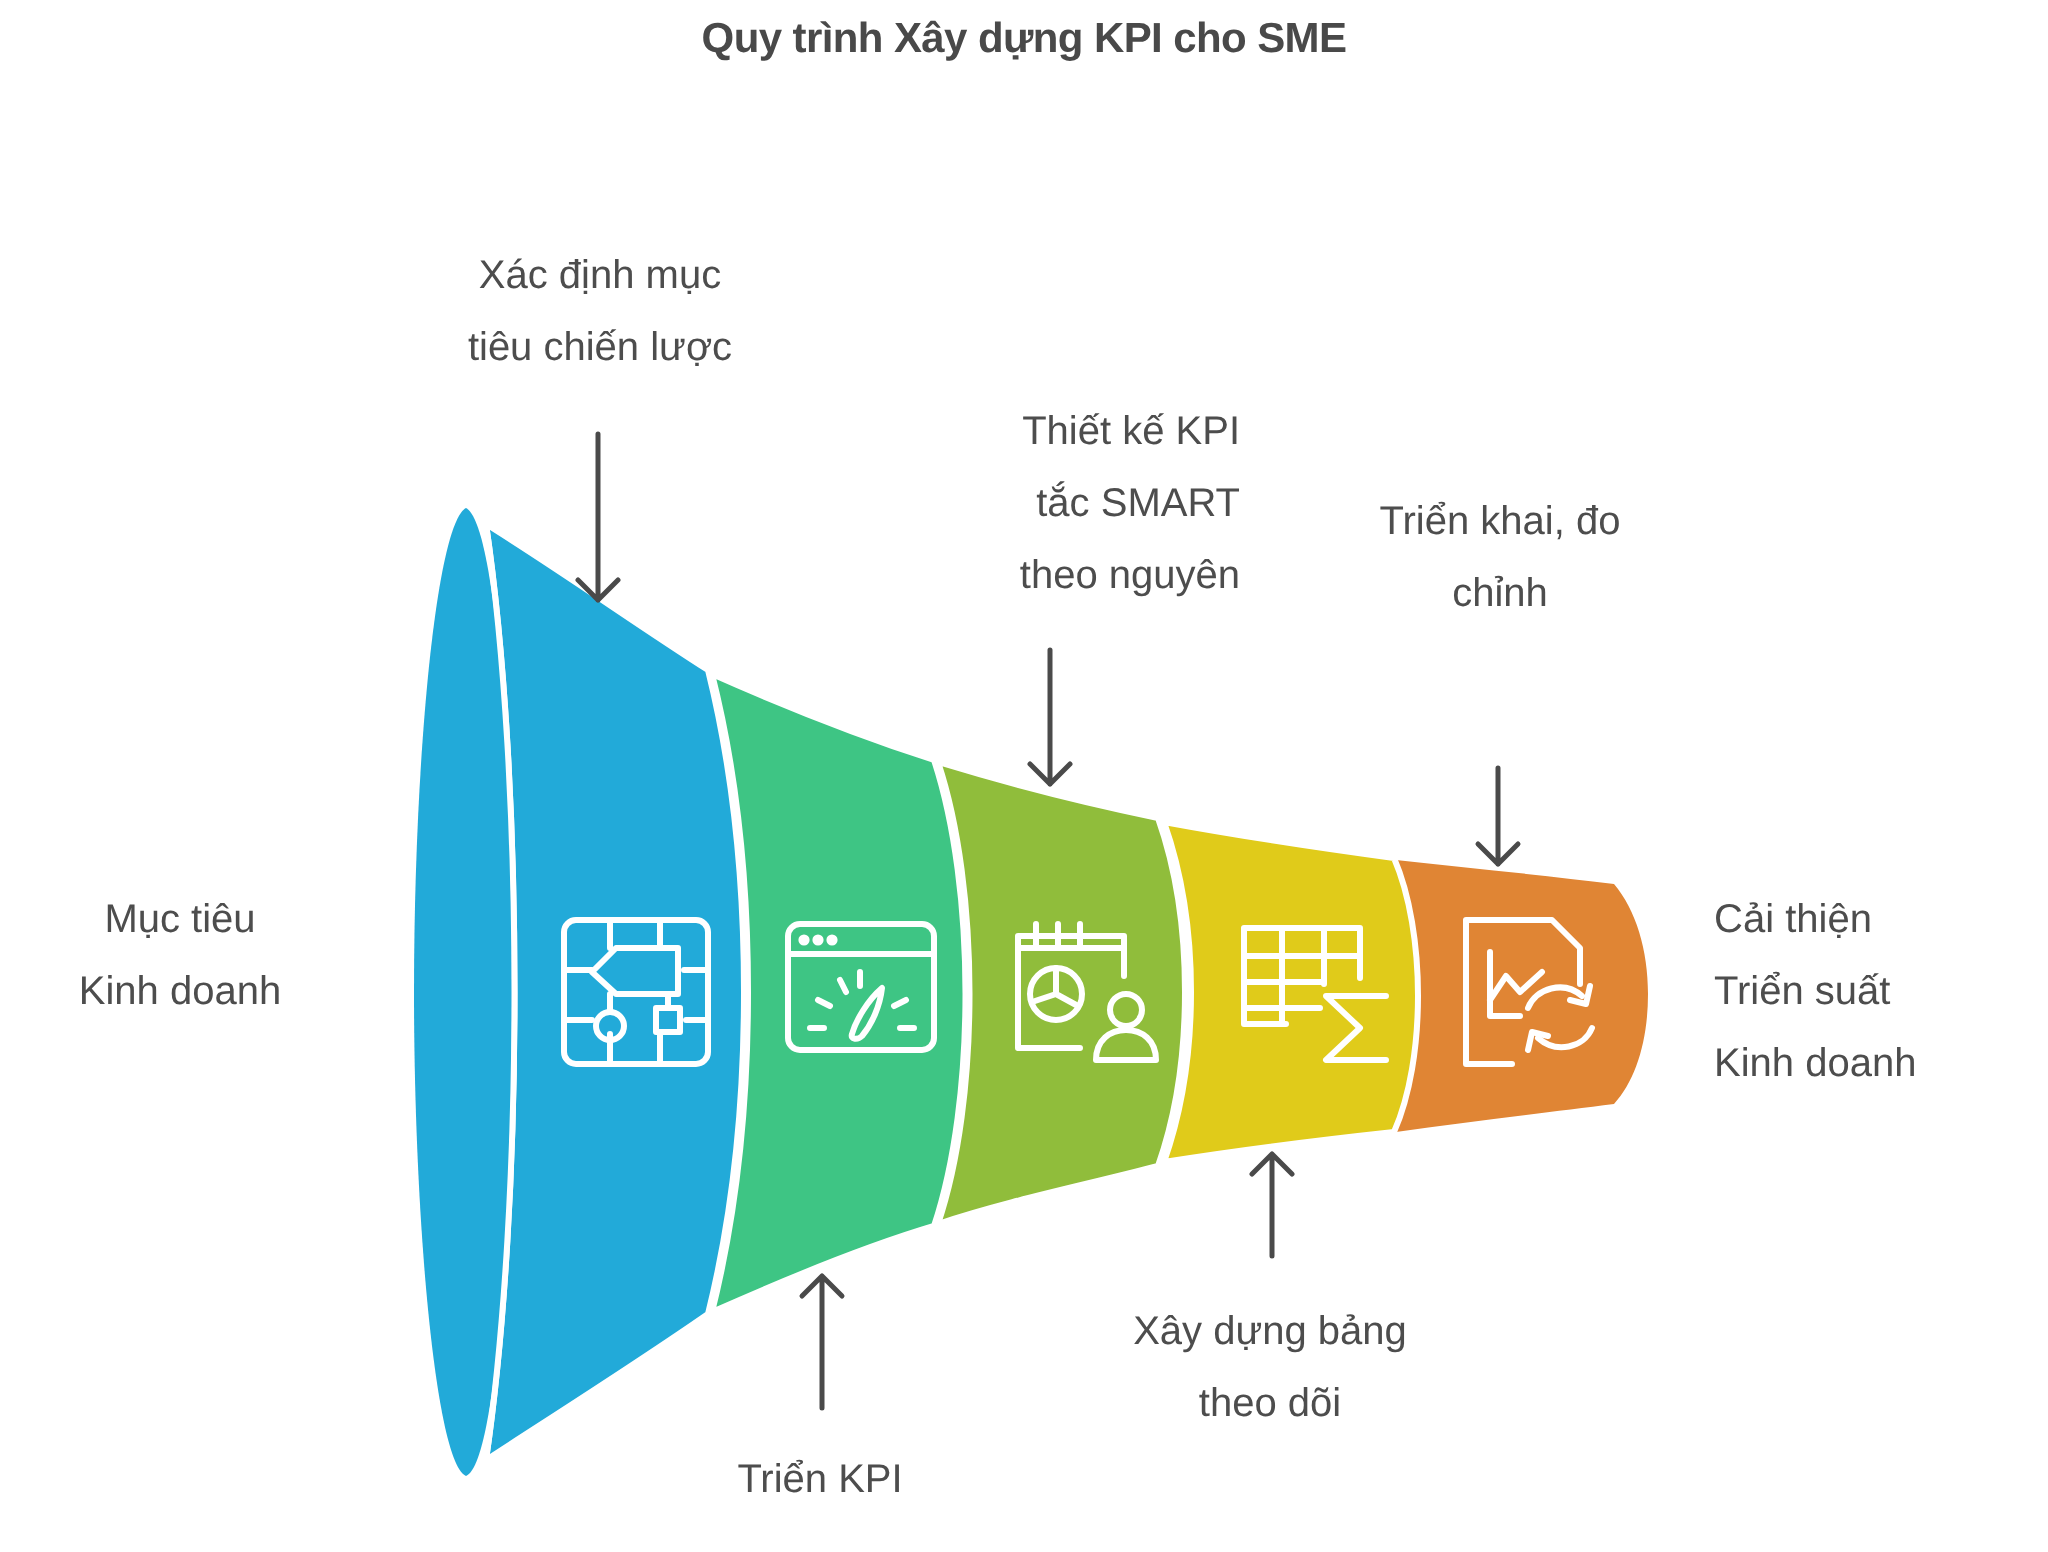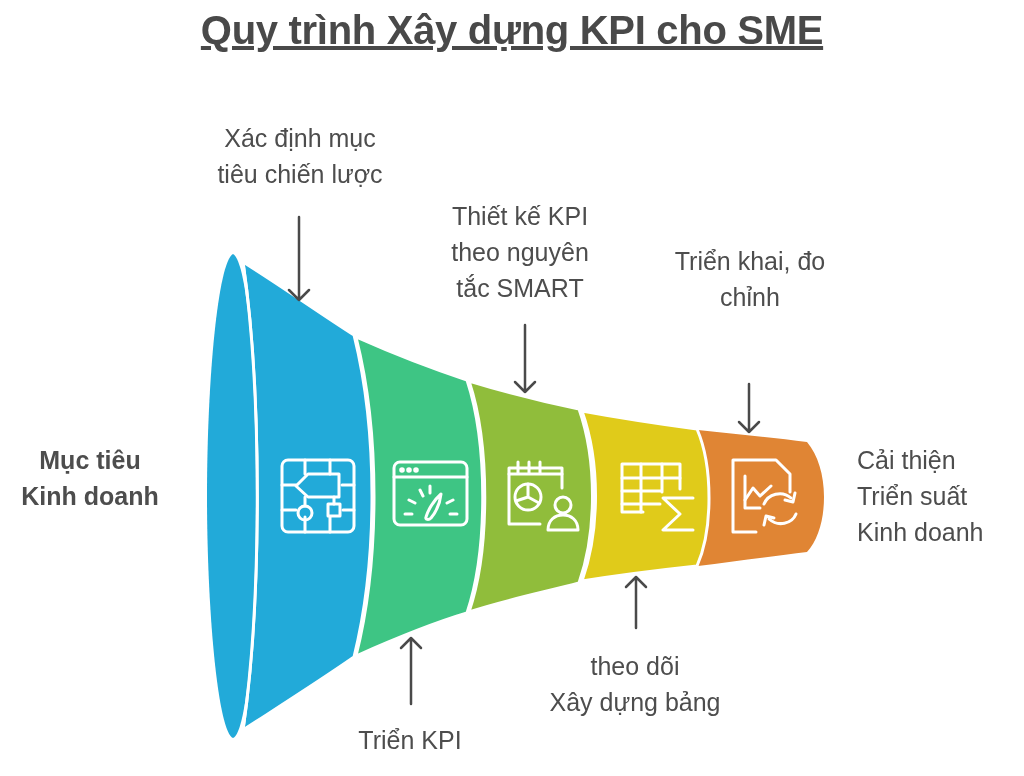--- a/index.html
+++ b/index.html
@@ -1,20 +1,20 @@
 <!DOCTYPE html>
 <html><head>
 <meta charset="utf-8">
 <style>
   html, body { margin: 0; padding: 0; background: #ffffff; }
   body { width: 1024px; height: 776px; position: relative; overflow: hidden;
          font-family: "Liberation Sans", "DejaVu Sans", sans-serif; color: #4a4a4a; }
   .title { position: absolute; left: 0; top: 8px; width: 1024px; text-align: center;
-           font-size: 40px; font-weight: bold; color: #494949; letter-spacing: -0.3px; text-decoration: underline; }
-  .label { position: absolute; font-size: 25px; line-height: 36px; color: #4d4d4d;
+           font-size: 21px; font-weight: bold; color: #494949; letter-spacing: -0.3px; }
+  .label { position: absolute; font-size: 20px; line-height: 36px; color: #4d4d4d;
            text-align: center; white-space: nowrap; }
   .label span { display: block; }
   svg.funnel { position: absolute; left: 0; top: 0; }
 </style>
 </head>
 <body>
 
 <div class="title">Quy trình Xây dựng KPI cho SME</div>
 
 <svg class="funnel" width="1024" height="776" viewBox="0 0 1024 776">
@@ -86,47 +86,47 @@
     <path d="M525,325 V392 M515,382 L525,392 L535,382"></path>
   </g>
   <g stroke="#4a4a4a" stroke-width="2.5" fill="none" stroke-linecap="round" stroke-linejoin="round">
     <path d="M636,628 V577 M626,587 L636,577 L646,587"></path>
   </g>
   <g stroke="#4a4a4a" stroke-width="2.5" fill="none" stroke-linecap="round" stroke-linejoin="round">
     <path d="M749,384 V432 M739,422 L749,432 L759,422"></path>
   </g>
 </svg>
 
-<div class="label" style="left:0; top:442px; width:180px;font-weight:bold;">
+<div class="label" style="left:0; top:442px; width:180px;">
   <span>Mục tiêu</span>
   <span>Kinh doanh</span>
 </div>
 
 <div class="label" style="left:857px; top:442px; width:170px; text-align:left;">
   <span>Cải thiện</span>
   <span>Triển suất</span>
   <span>Kinh doanh</span>
 </div>
 
 <div class="label" style="left:190px; top:120px; width:220px;">
   <span>Xác định mục</span>
   <span>tiêu chiến lược</span>
 </div>
 
 <div class="label" style="left:330px; top:722px; width:160px;">
   <span>Triển KPI</span>
 </div>
 
-<div class="label" style="left:420px; top:198px; width:200px;">
+<div class="label" style="left:420px; top:198px; width:200px;text-align:right;">
   <span>Thiết kế KPI</span>
+  <span>tắc SMART</span>
   <span>theo nguyên</span>
-  <span>tắc SMART</span>
 </div>
 
 <div class="label" style="left:520px; top:648px; width:230px;">
+  <span>Xây dựng bảng</span>
   <span>theo dõi</span>
-  <span>Xây dựng bảng</span>
 </div>
 
 <div class="label" style="left:640px; top:243px; width:220px;">
   <span>Triển khai, đo</span>
   <span>chỉnh</span>
 </div>
 
 </body></html>

